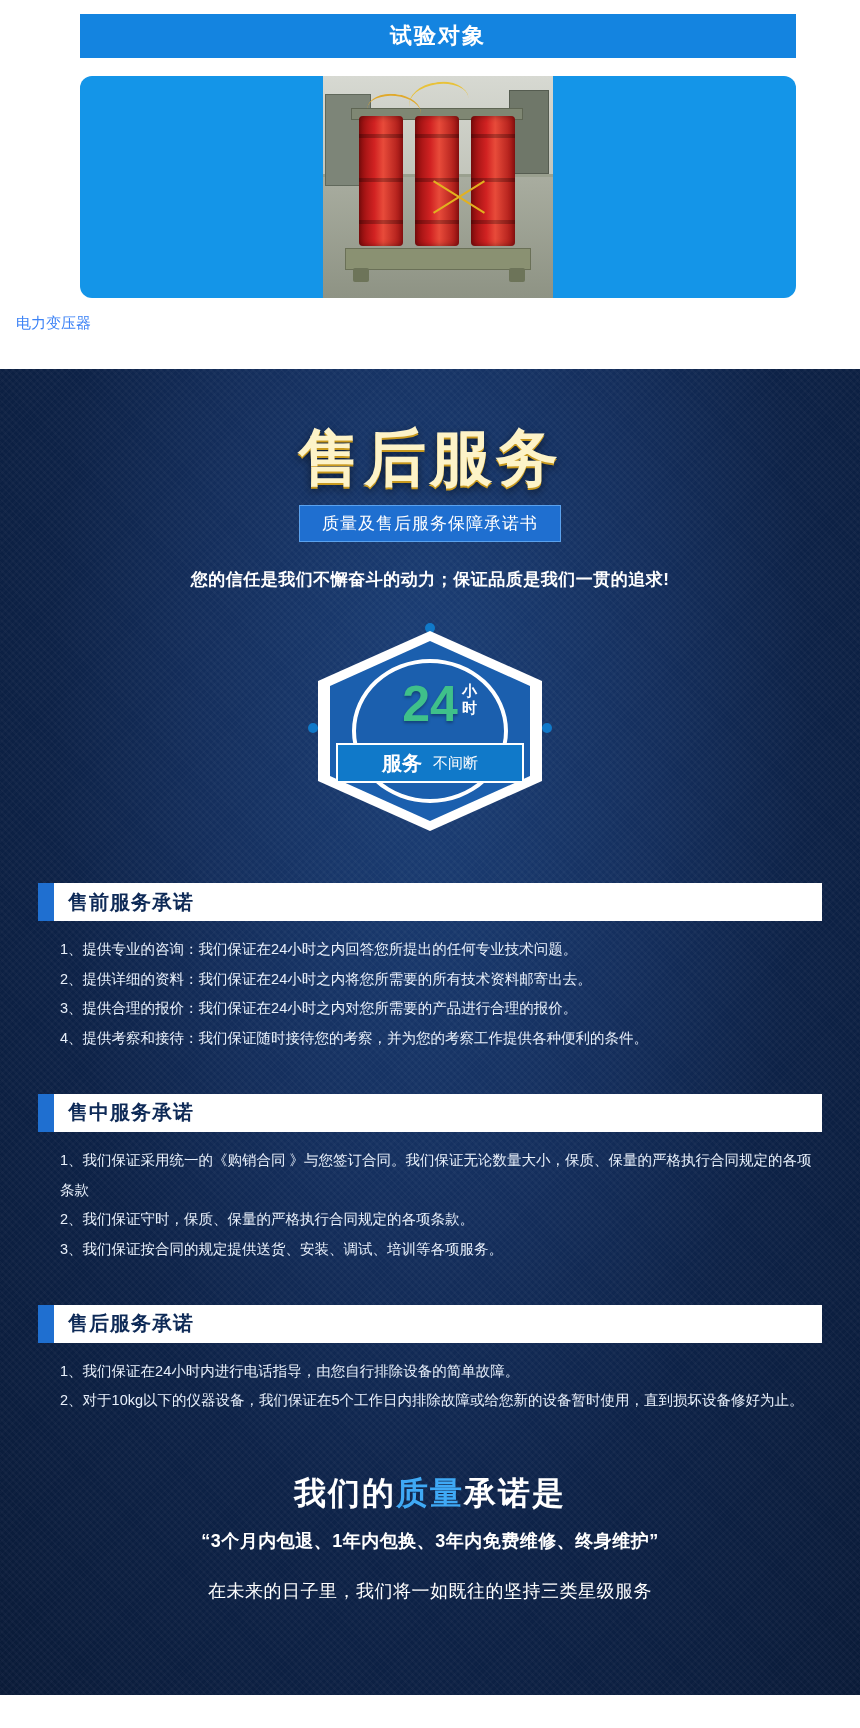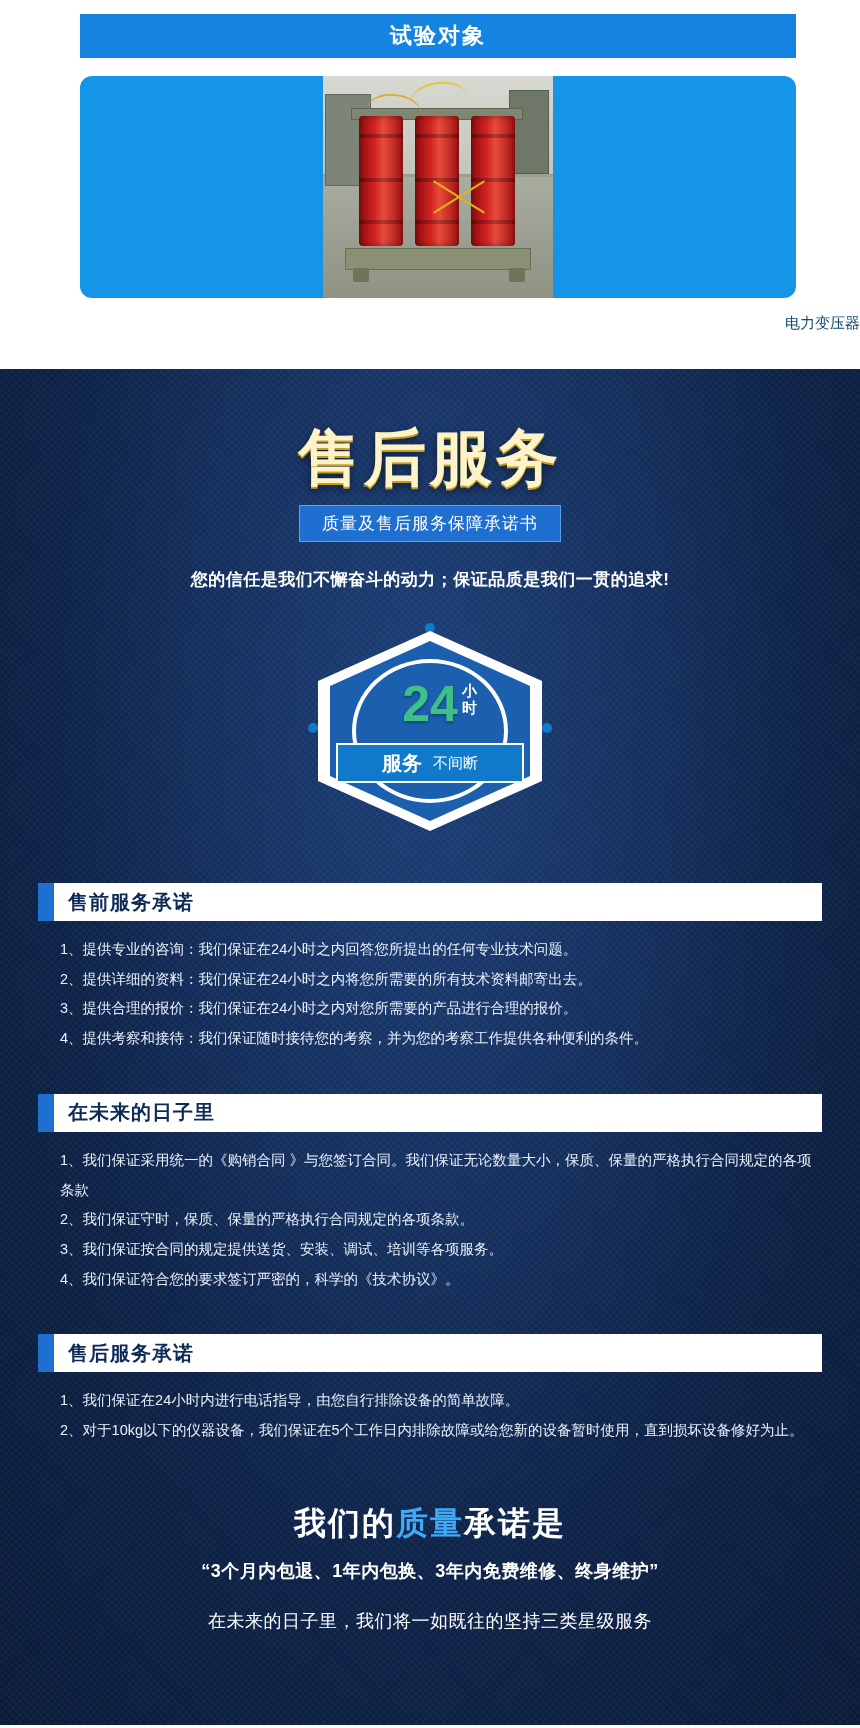--- a/index.html
+++ b/index.html
@@ -105,23 +105,23 @@
     position:absolute; left:106px; bottom:70px; width:60px; height:60px;
   }
   .photo .xmark i {
     position:absolute; left:0; top:28px; width:60px; height:2px; background:#e2b11f; display:block;
   }
   .photo .xmark i:first-child { transform: rotate(32deg); }
   .photo .xmark i:last-child  { transform: rotate(-32deg); }
 
   .test-caption {
     margin-top: 16px;
-    text-align: right;
+    text-align: left;
     font-size: 15px;
-    color: #0c4a6e;
+    color: #3b82f6;
   }
 
   
   .after-sales {
     width: 860px;
     background:
       radial-gradient(ellipse at 50% 26%, #1c3f77 0%, #142e5c 38%, #0d2247 62%, #0a1b38 100%);
     position: relative;
     padding: 58px 0 92px 0;
     overflow: hidden;
@@ -336,27 +336,26 @@
         <ul class="svc-list">
           <li>1、提供专业的咨询：我们保证在24小时之内回答您所提出的任何专业技术问题。</li>
           <li>2、提供详细的资料：我们保证在24小时之内将您所需要的所有技术资料邮寄出去。</li>
           <li>3、提供合理的报价：我们保证在24小时之内对您所需要的产品进行合理的报价。</li>
           <li>4、提供考察和接待：我们保证随时接待您的考察，并为您的考察工作提供各种便利的条件。</li>
         </ul>
       </div>
 
       <div class="svc-block">
         <div class="svc-head">
-          <span>在未来的日子里</span>
+          <span>售中服务承诺</span>
         </div>
         <ul class="svc-list">
           <li>1、我们保证采用统一的《购销合同 》与您签订合同。我们保证无论数量大小，保质、保量的严格执行合同规定的各项条款</li>
           <li>2、我们保证守时，保质、保量的严格执行合同规定的各项条款。</li>
           <li>3、我们保证按合同的规定提供送货、安装、调试、培训等各项服务。</li>
-          <li>4、我们保证符合您的要求签订严密的，科学的《技术协议》。</li>
         </ul>
       </div>
 
       <div class="svc-block">
         <div class="svc-head">
           <span>售后服务承诺</span>
         </div>
         <ul class="svc-list">
           <li>1、我们保证在24小时内进行电话指导，由您自行排除设备的简单故障。</li>
           <li>2、对于10kg以下的仪器设备，我们保证在5个工作日内排除故障或给您新的设备暂时使用，直到损坏设备修好为止。</li>

